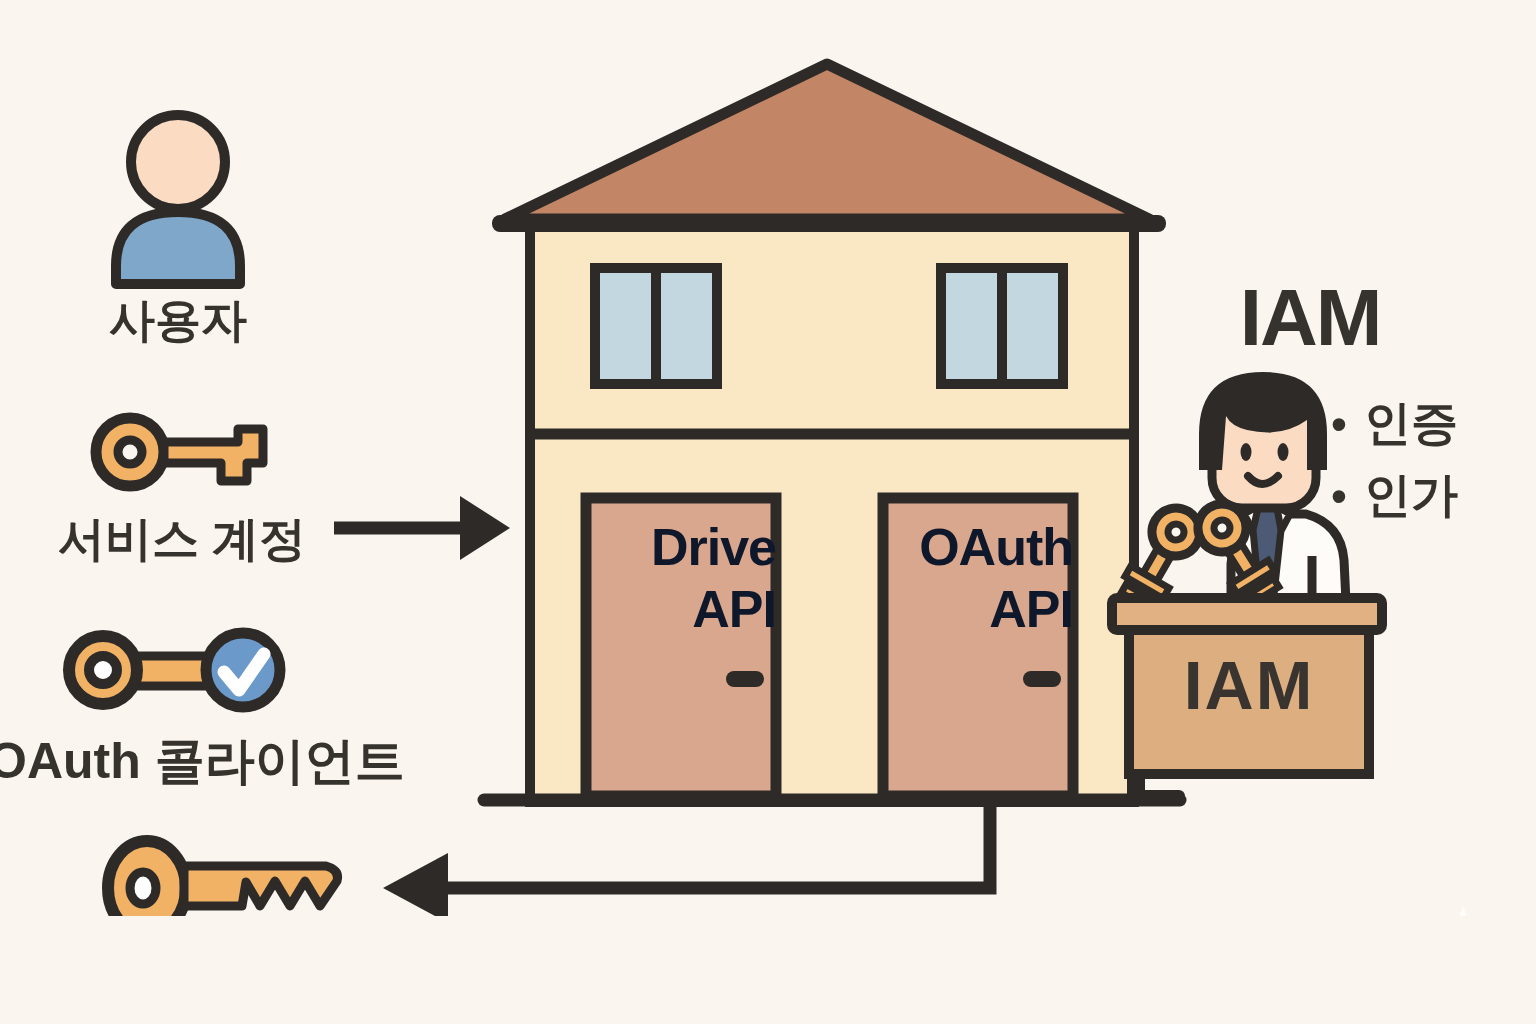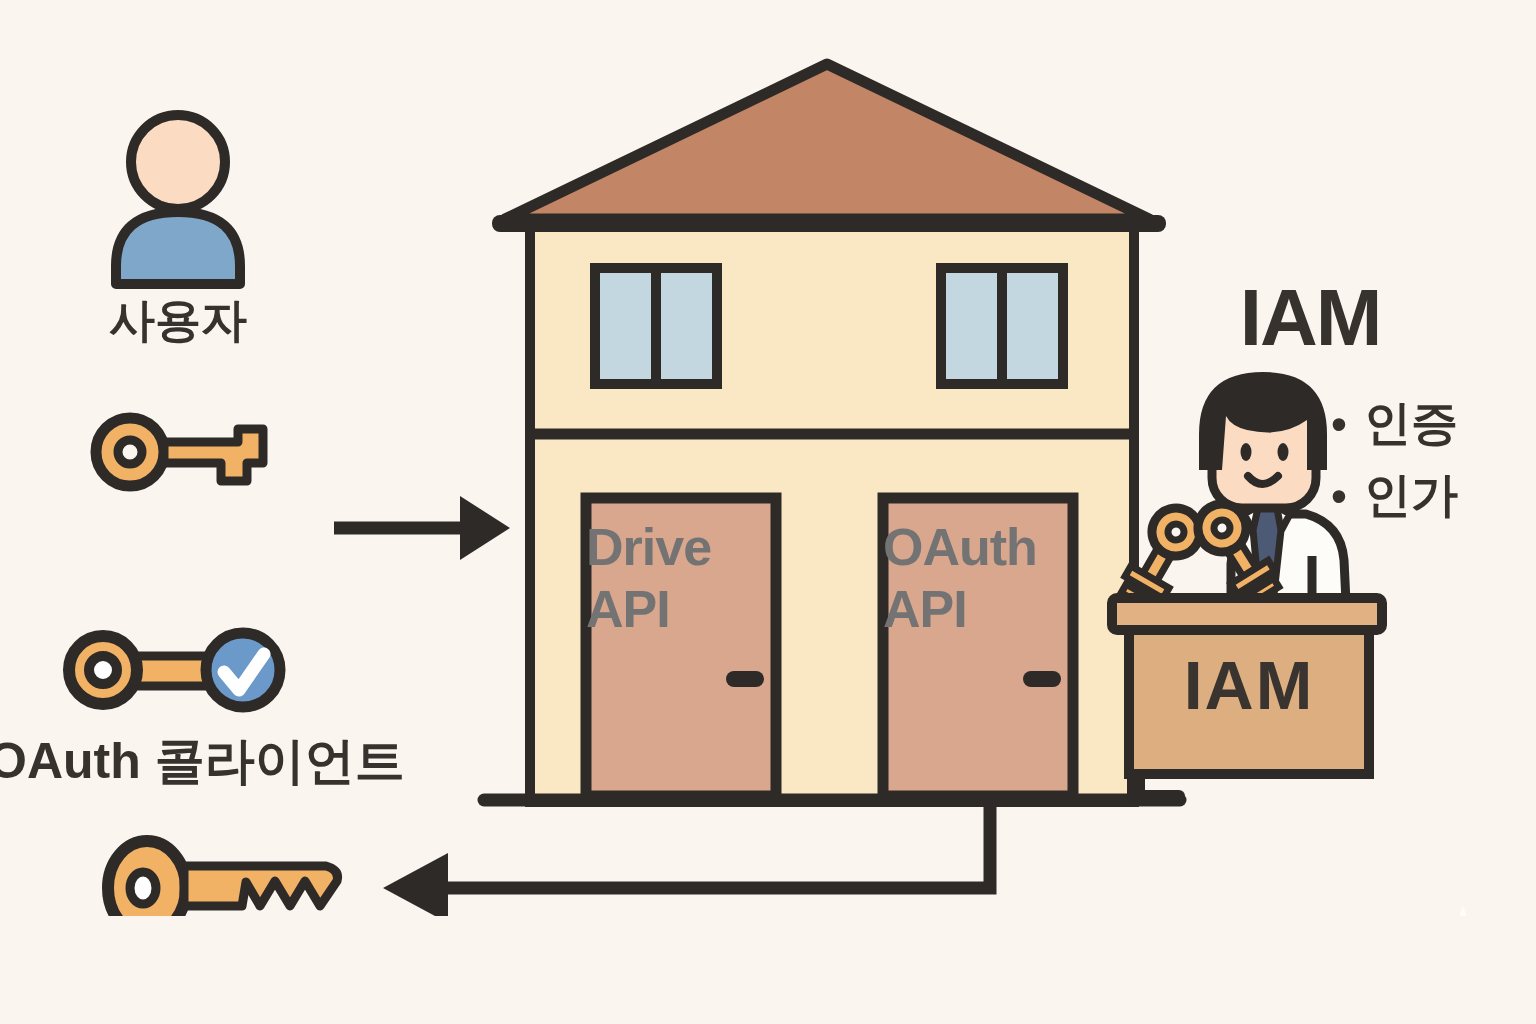--- a/index.html
+++ b/index.html
@@ -6,22 +6,22 @@
   .canvas{
     position:relative;width:1536px;height:916px;overflow:hidden;
     background:#FAF5EE;
     font-family:"Liberation Sans","DejaVu Sans",sans-serif;
     color:#36322E;
   }
   .canvas svg{position:absolute;left:0;top:0;}
   .lbl{position:absolute;font-weight:700;color:#36322E;line-height:1.05;white-space:nowrap;}
   .center{text-align:center;}
   .door-label{
-    position:absolute;width:190px;text-align:left;
-    font-size:52px;font-weight:700;color:#737373;line-height:1.2;
+    position:absolute;width:190px;text-align:right;
+    font-size:52px;font-weight:700;color:#0f172a;line-height:1.2;
     white-space:pre-line;letter-spacing:-1px;
   }
   .iam-title{left:1228px;top:276px;width:164px;font-size:80px;letter-spacing:-2px;}
   .desk-label{left:1130px;top:650px;width:238px;font-size:68px;color:#3A3430;letter-spacing:2px;}
   .feature-row{
     position:absolute;left:1326px;display:flex;align-items:center;gap:12px;
     font-size:47px;font-weight:700;color:#36322E;
   }
   .feature-row .dot{display:inline-block;width:26px;text-align:center;font-size:44px;}
   .label-user{left:98px;top:296px;width:160px;font-size:46px;}
@@ -137,20 +137,21 @@
 
     <g fill="#FFFFFF" opacity="0.8">
       <rect x="1437" y="948" width="36" height="70"></rect>
       <rect x="1490" y="948" width="36" height="70"></rect>
       <polygon points="1455,930 1463,905 1471,930 1471,1018 1455,1018"></polygon>
     </g>
   </svg>
 
   <div class="lbl center label-user">사용자</div>
 
+  <div class="lbl label-service">서비스 계정</div>
 
   <div class="lbl label-oauth">OAuth 콜라이언트</div>
 
   <div class="door-label" style="left:586px;top:516px;">Drive
 API</div>
 
   <div class="door-label" style="left:883px;top:516px;">OAuth
 API</div>
 
   <div class="lbl center iam-title">IAM</div>

